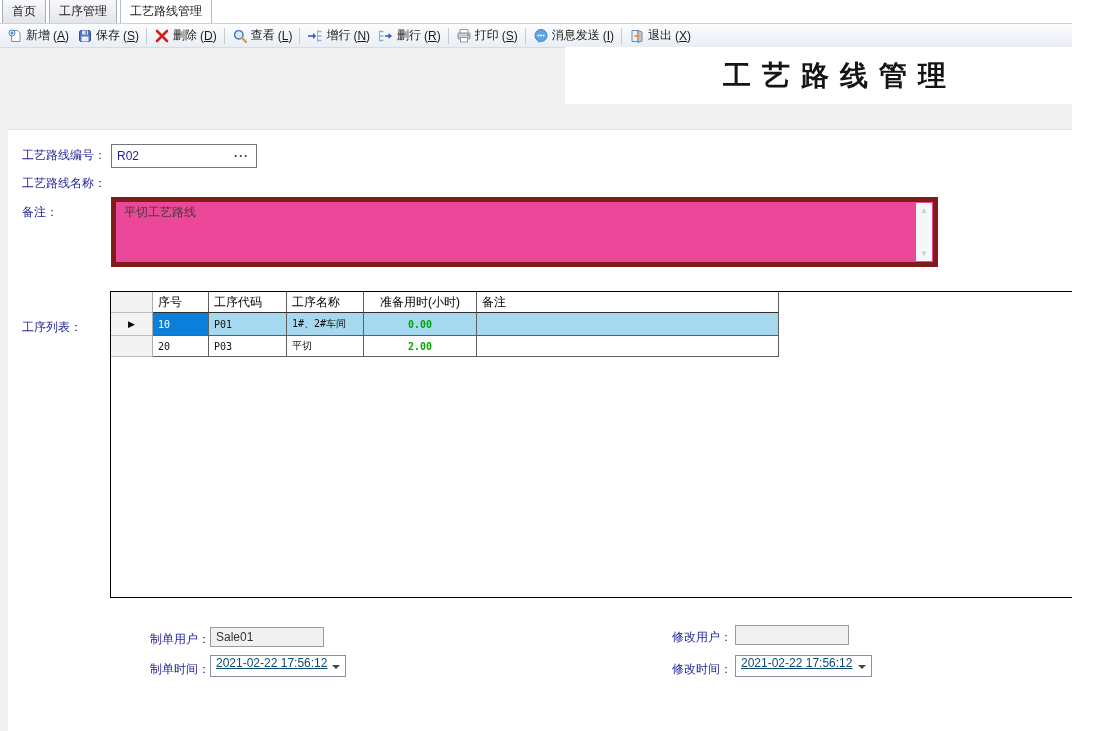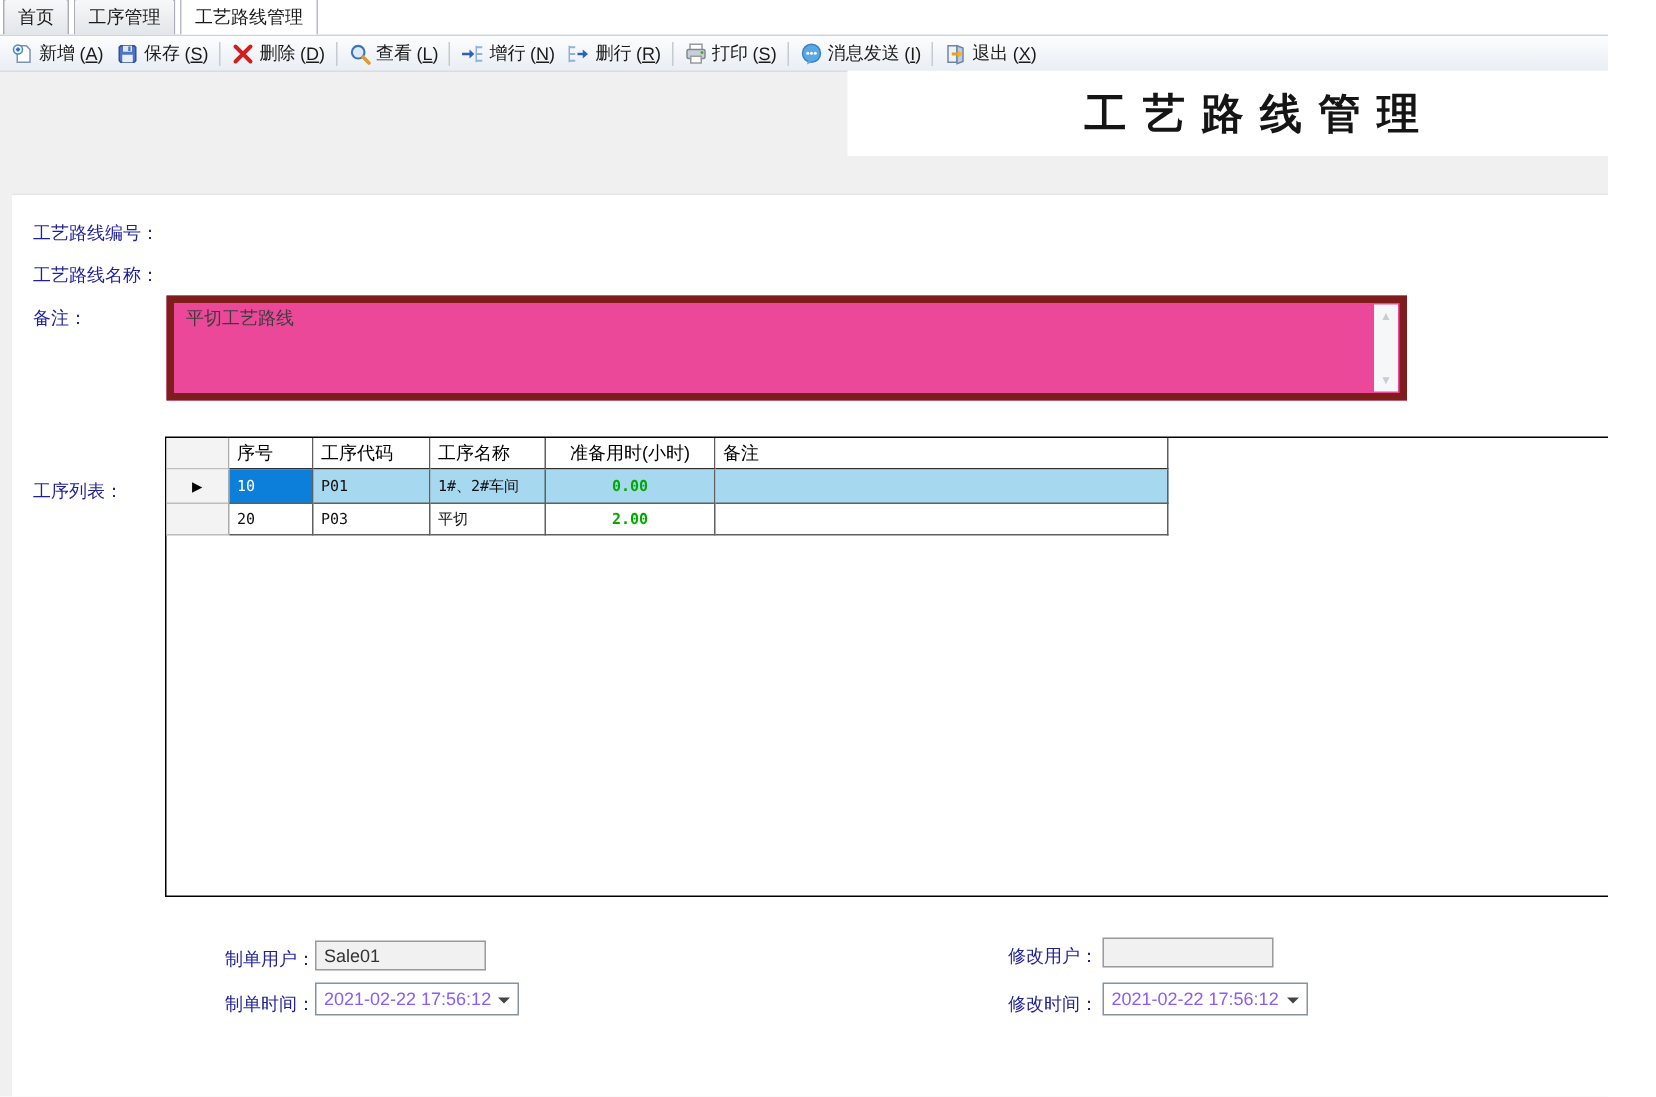--- a/index.html
+++ b/index.html
@@ -68,22 +68,22 @@
   .c5{width:302px;}
   .datacell{font-family:"DejaVu Sans Mono",monospace;font-size:10px;color:#111;}
   .rowsel .datacell{background:var(--row-selected);}
   .activecell{background:var(--cell-active) !important;color:#fff !important;}
   .num-green{color:var(--accent-green);font-weight:bold;}
   .rowarrow{font-size:9px;color:#000;}
 
   
   .ro{background:#f1f1f1;border:1px solid #9b9b9b;color:#333;}
   .combo{position:absolute;box-sizing:border-box;background:#fff;border:1px solid #86939f;
-         padding:0 16px 0 5px;display:flex;align-items:center;overflow:hidden;
-         white-space:nowrap;color:#8b5cf6;}
+         padding:0 16px 0 5px;display:flex;overflow:hidden;
+         white-space:nowrap;color:#0c4a6e;text-decoration:underline;}
   .cararrow{position:absolute;right:5px;top:9px;width:0;height:0;
             border:4px solid transparent;border-top-color:#444;}
 </style>
 </head>
 <body>
 
 <div class="page">
 
   <div class="tabstrip">
     <div class="tab">首页</div>
@@ -185,20 +185,24 @@
     </div>
   </div>
 
   <div class="titlebanner">
     <h1 class="pagetitle">工艺路线管理</h1>
   </div>
 
   <div class="mainpanel"></div>
 
   <div class="flabel" style="left:22px;top:147px;">工艺路线编号：</div>
+  <div class="box" style="left:111px;top:144px;width:146px;height:24px;color:#1f1f99;">
+    <span>R02</span>
+    <span class="browse">···</span>
+  </div>
 
   <div class="flabel" style="left:22px;top:175px;">工艺路线名称：</div>
 
   <div class="flabel" style="left:22px;top:204px;">备注：</div>
   <div class="memo">
     <span>平切工艺路线</span>
     <div class="vscroll">
       <div class="sarrow">▲</div>
       <div class="sarrow">▼</div>
     </div>

